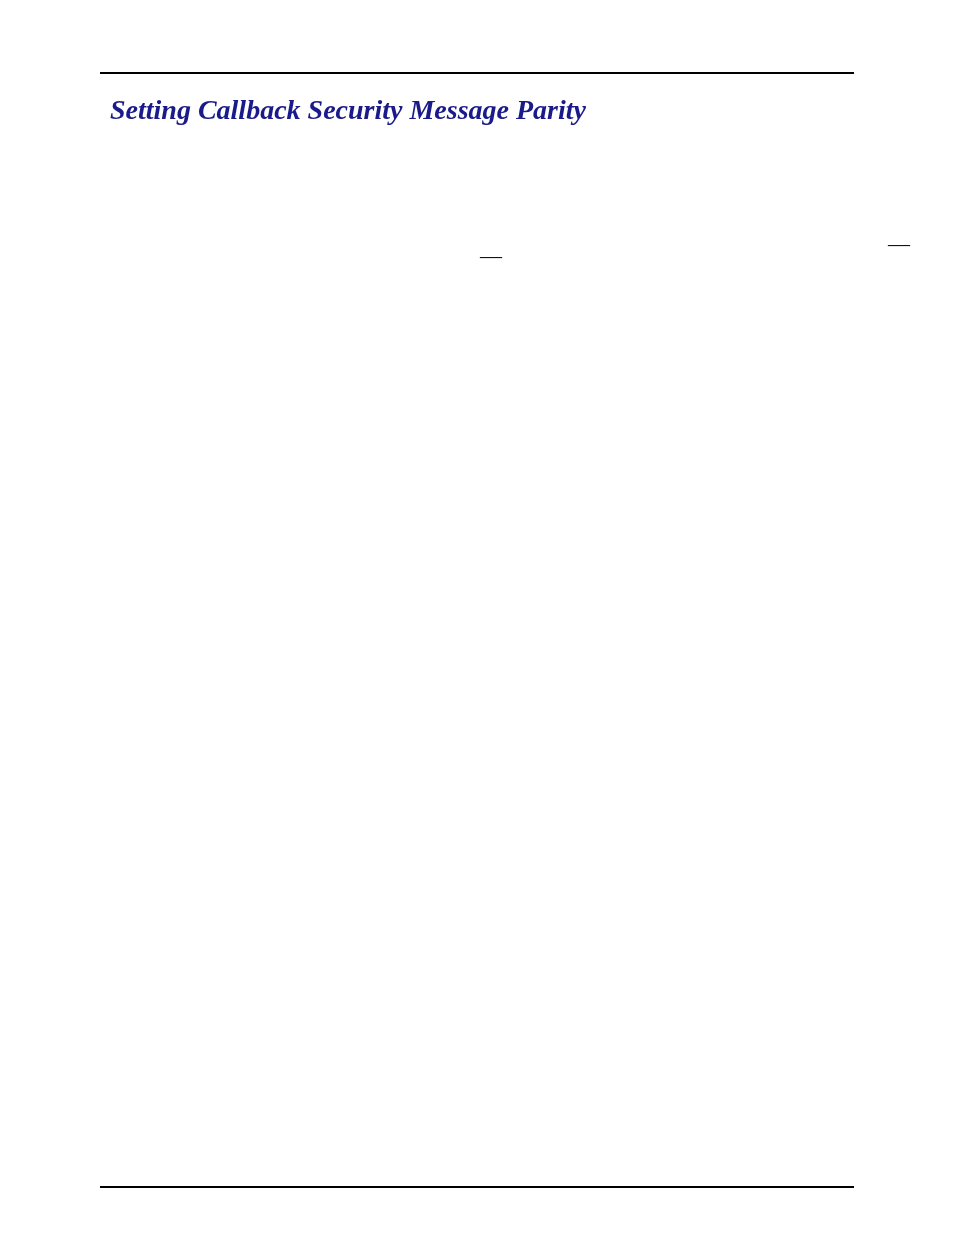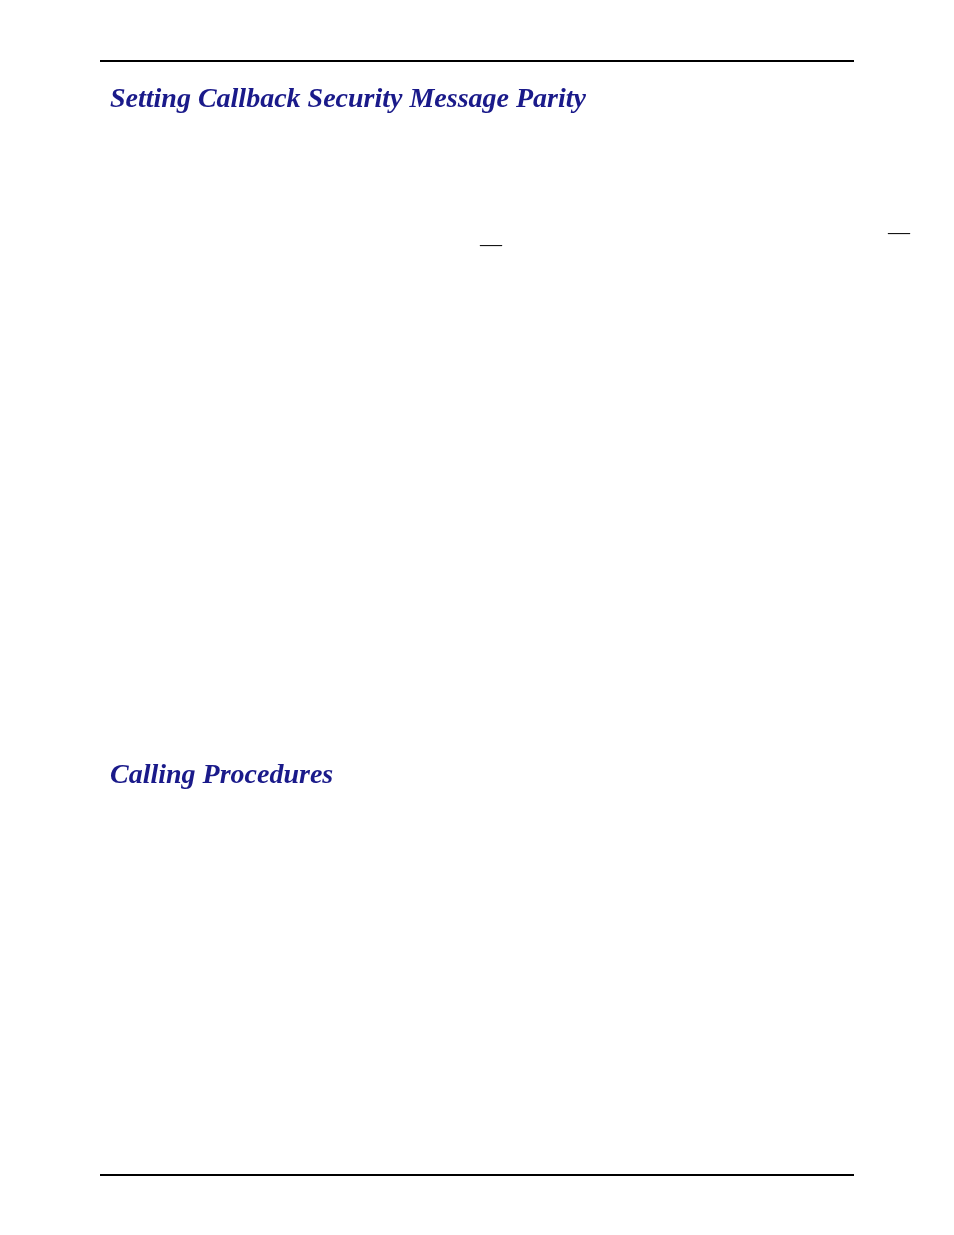--- a/index.html
+++ b/index.html
@@ -20,21 +20,21 @@
       position: absolute;
       left: 100px;
       right: 100px;
       height: 0;
       border-top: 2px solid #000;
     }
     .hr-top { top: 56px; }
     .hr-bottom { top: 1170px; }
     .content {
       position: relative;
-      margin: 4px 110px;
+      margin: 16px 110px;
       padding-top: 78px;
     }
     .section-heading {
       color: #1a1a8a;
       font-weight: bold;
       font-style: italic;
       font-size: 28px;
       line-height: 1.15;
       font-family: Georgia, "Times New Roman", serif;
       margin: 0 0 24px 0;
@@ -69,18 +69,17 @@
 
 
     <div class="spacer-70"></div>
     <div class="spacer-70"></div>
     <div class="spacer-70"></div>
     <div class="spacer-70"></div>
     <div class="spacer-70"></div>
     <div class="spacer-70"></div>
     <div class="spacer-60"></div>
 
-    <h2 class="section-heading">Calling Procedures</h2>
 
   </div>
 
   <div class="hr-bottom"></div>
 </div>
 
 </body></html>

